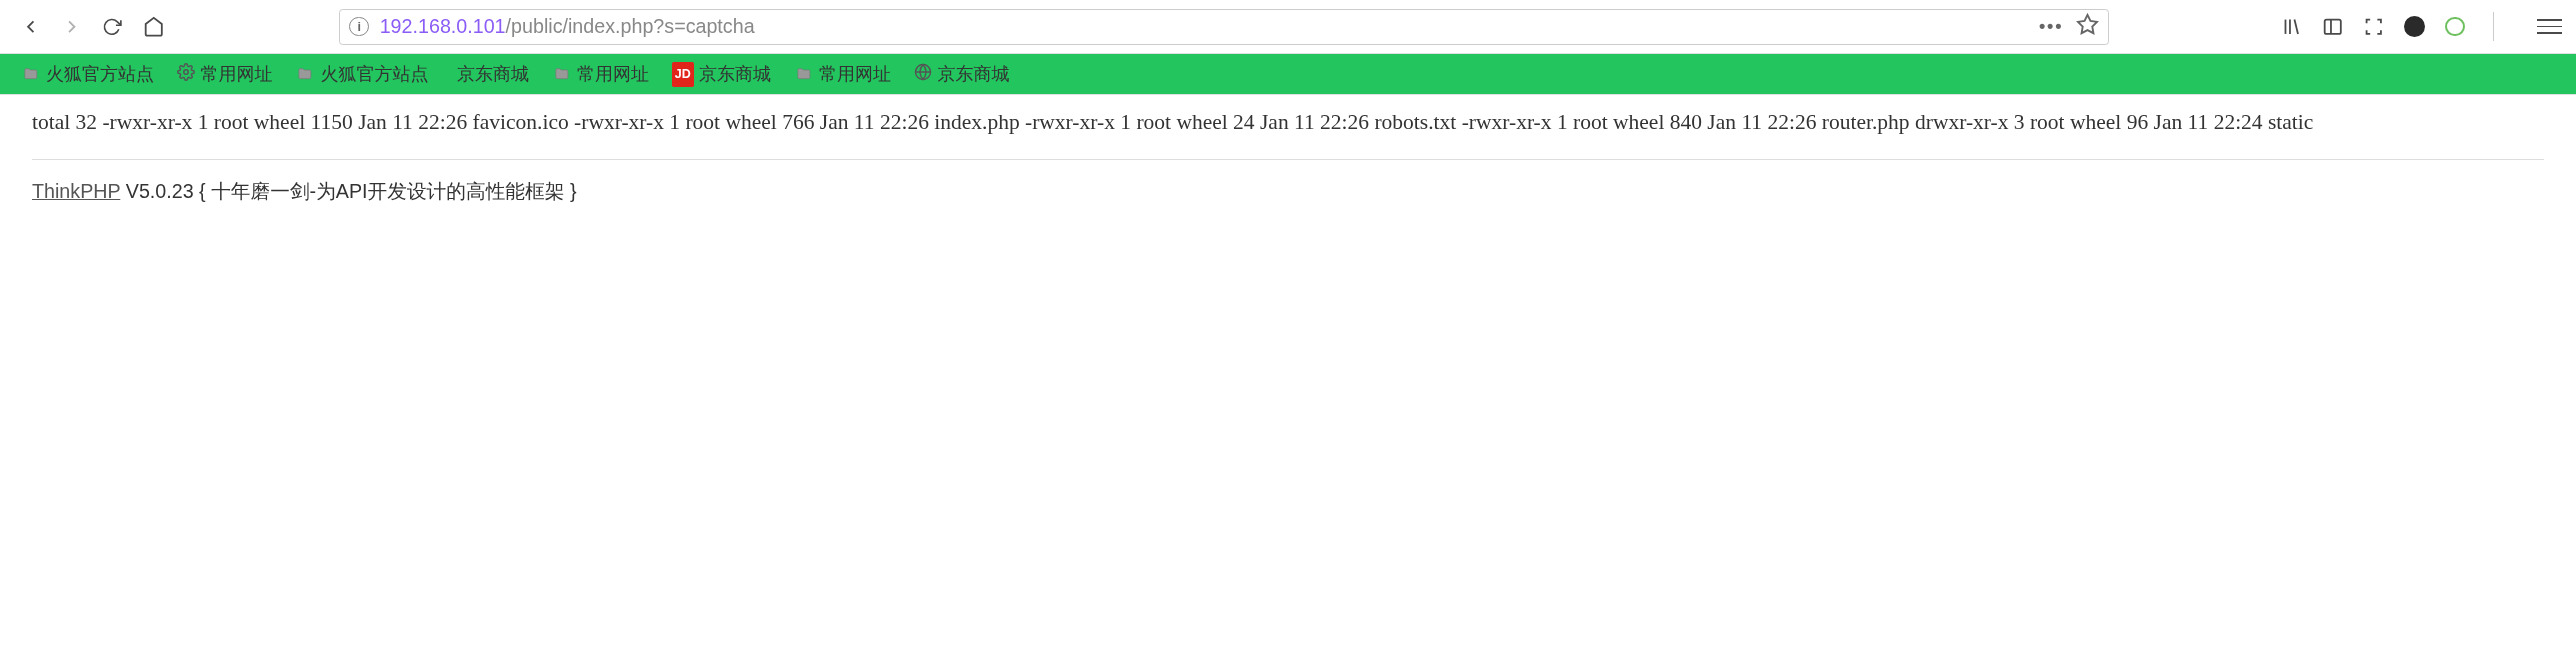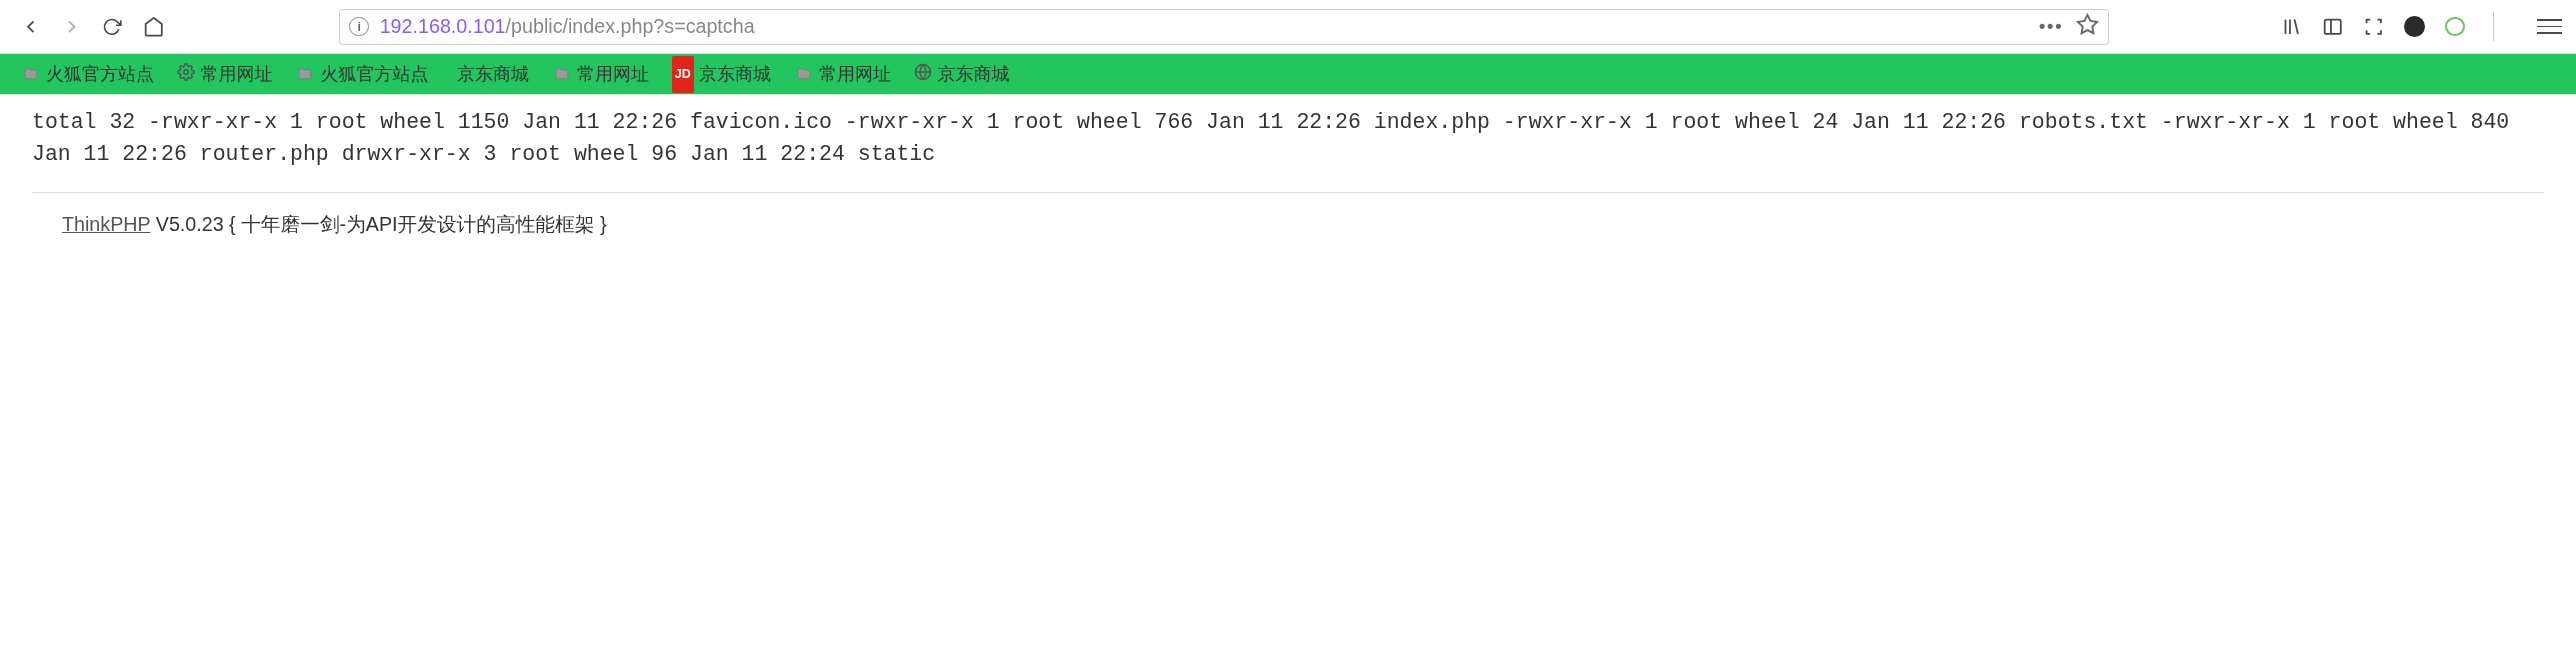--- a/index.html
+++ b/index.html
@@ -125,40 +125,40 @@
     }
     .gear-icon svg { width: 18px; height: 18px; }
     .firefox-icon {
       width: 19.7px;
       height: 19.7px;
       border-radius: 50%;
       background: radial-gradient(circle at 30% 30%, #ffcc00, #ff6600 60%, #cc3300);
     }
     .jd-icon {
       width: 21.5px;
-      height: 37px;
+      height: 25px;
       background: #e1251b;
       color: #fff;
       font-size: 12.5px;
       font-weight: bold;
       display: flex;
       align-items: center;
       justify-content: center;
       border-radius: 1.8px;
     }
     .globe-icon svg { width: 18px; height: 18px; }
     .page-content {
       padding: 10.7px 32px;
     }
     .terminal-output {
       font-size: 21.5px;
       color: #333;
       line-height: 1.5;
       margin-bottom: 21.5px;
-      font-family: Liberation Mono, monospace;
+      font-family: Liberation Serif, serif;
     }
     .error-heading {
       font-size: 38px;
       font-weight: 400;
       color: #333;
       margin-bottom: 25px;
       letter-spacing: 1.8px;
     }
     hr.divider {
       border: none;
@@ -166,21 +166,20 @@
       margin-bottom: 18px;
     }
     .footer-line {
       font-size: 19.7px;
       color: #333;
     }
     .footer-link {
       color: #555;
       text-decoration: underline;
       cursor: pointer;
-      margin-left: 30px;
     }
     .star-icon svg { width: 23px; height: 23px; }
     .dots { letter-spacing: 1.8px; font-weight: bold; }
     .circle-filled {
       width: 21.5px;
       height: 21.5px;
       background: #2a2a2a;
       border-radius: 50%;
     }
     .circle-outline {

